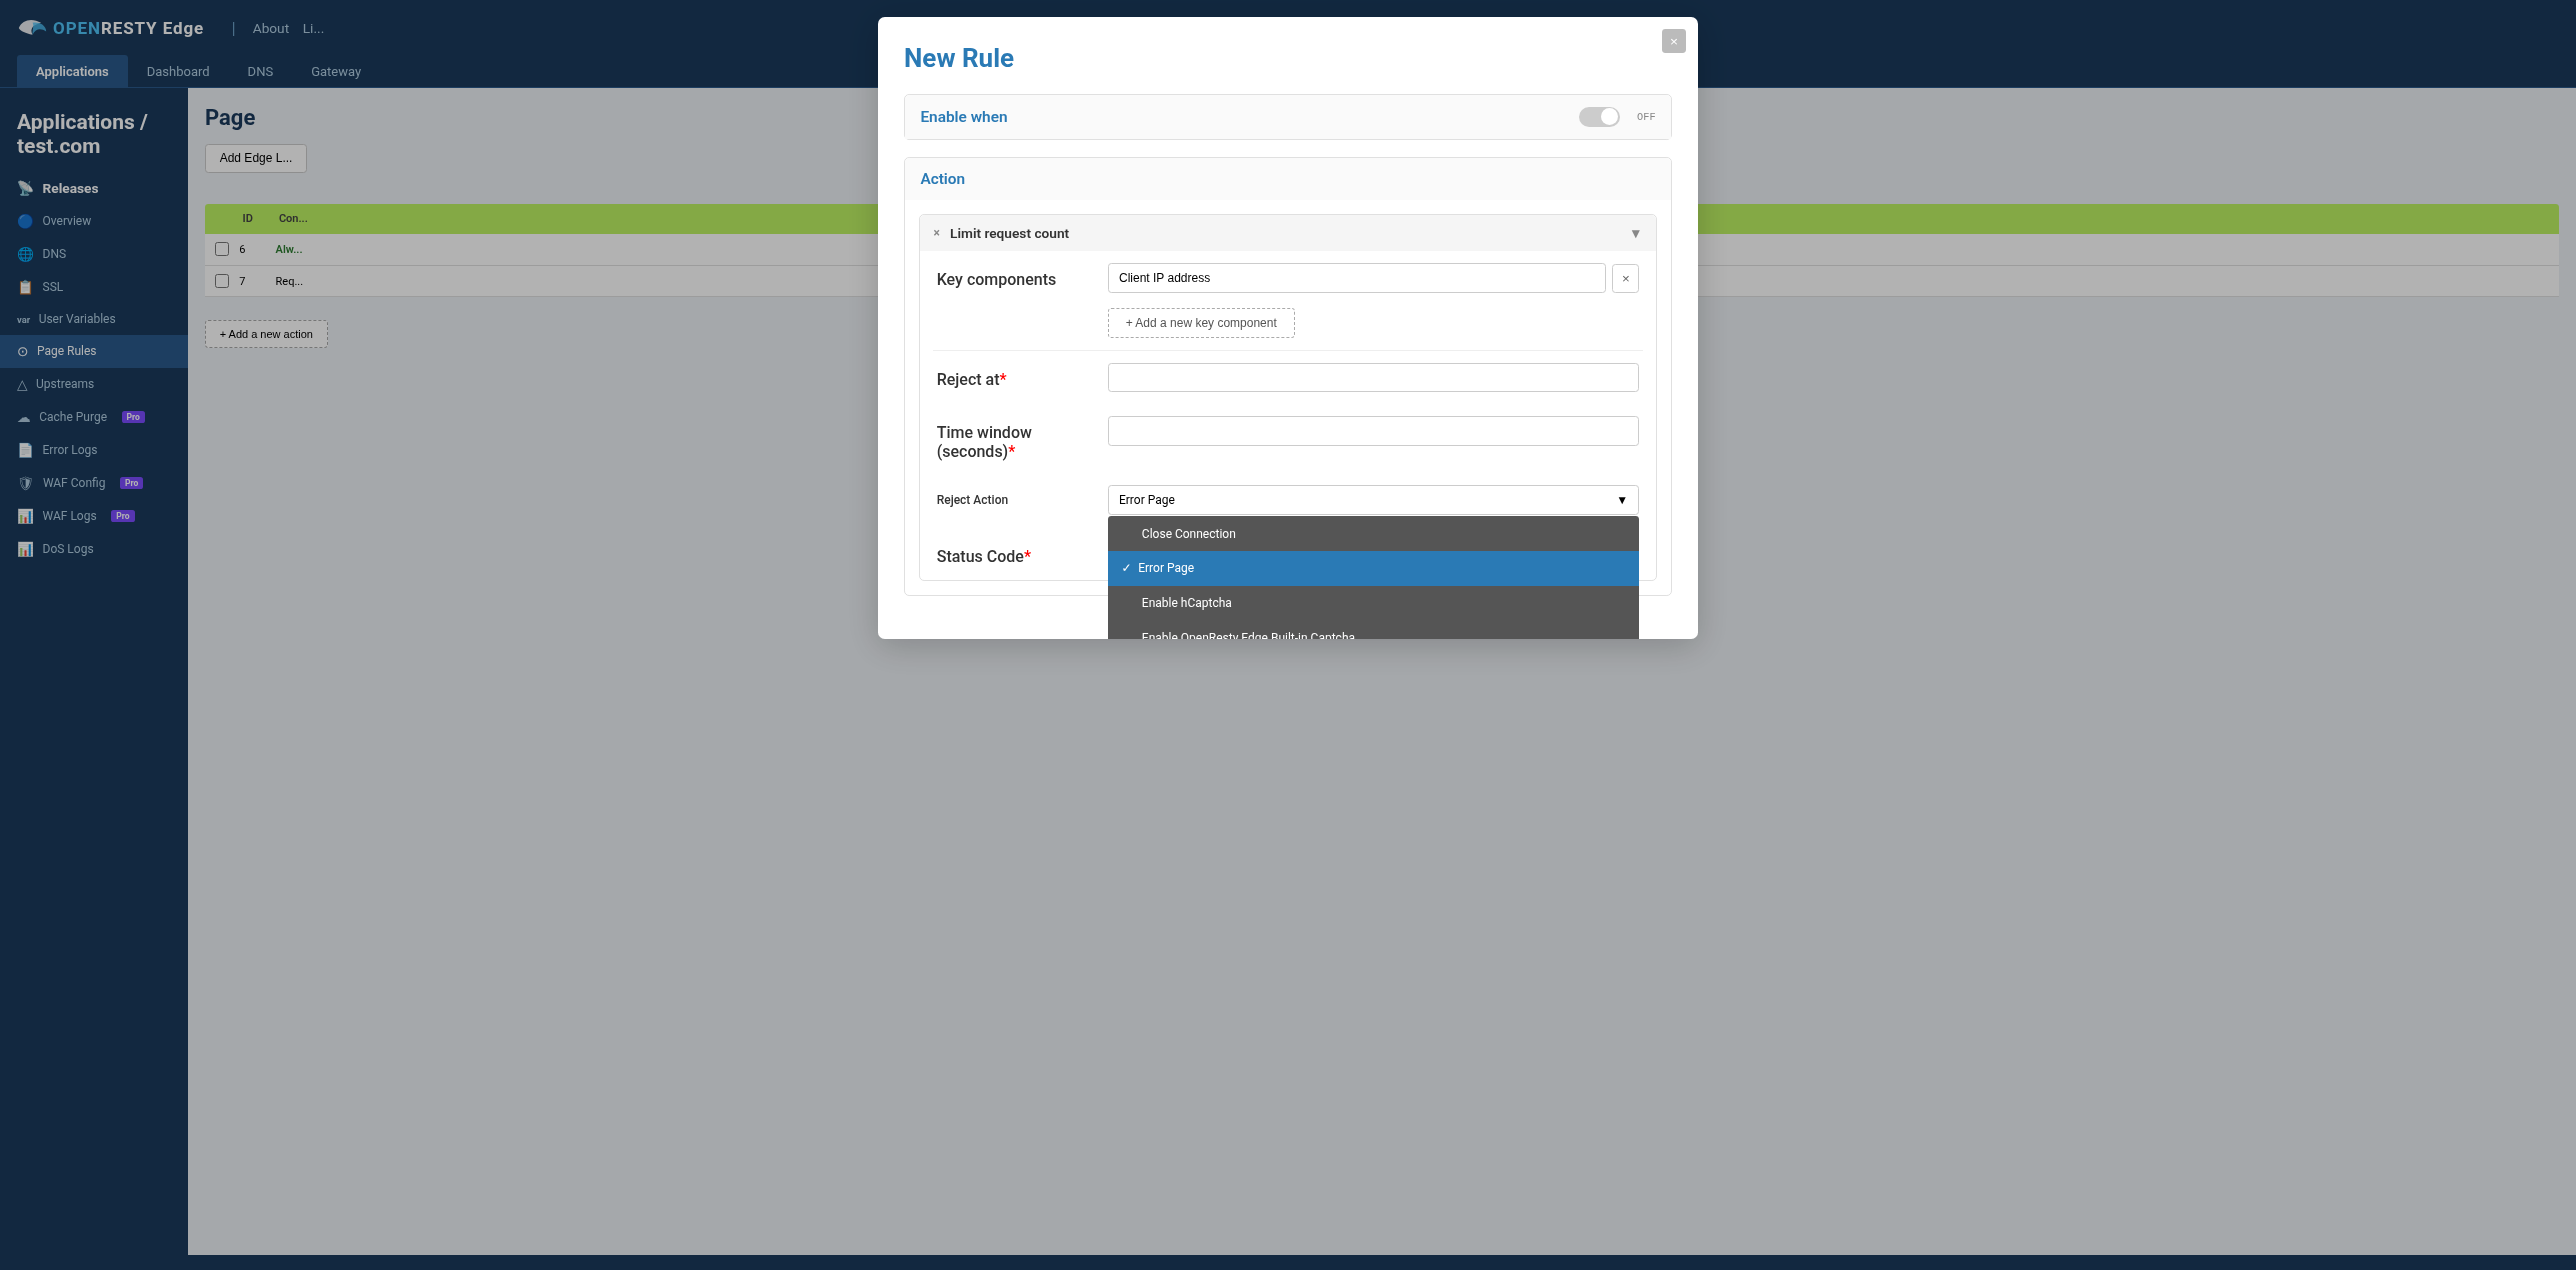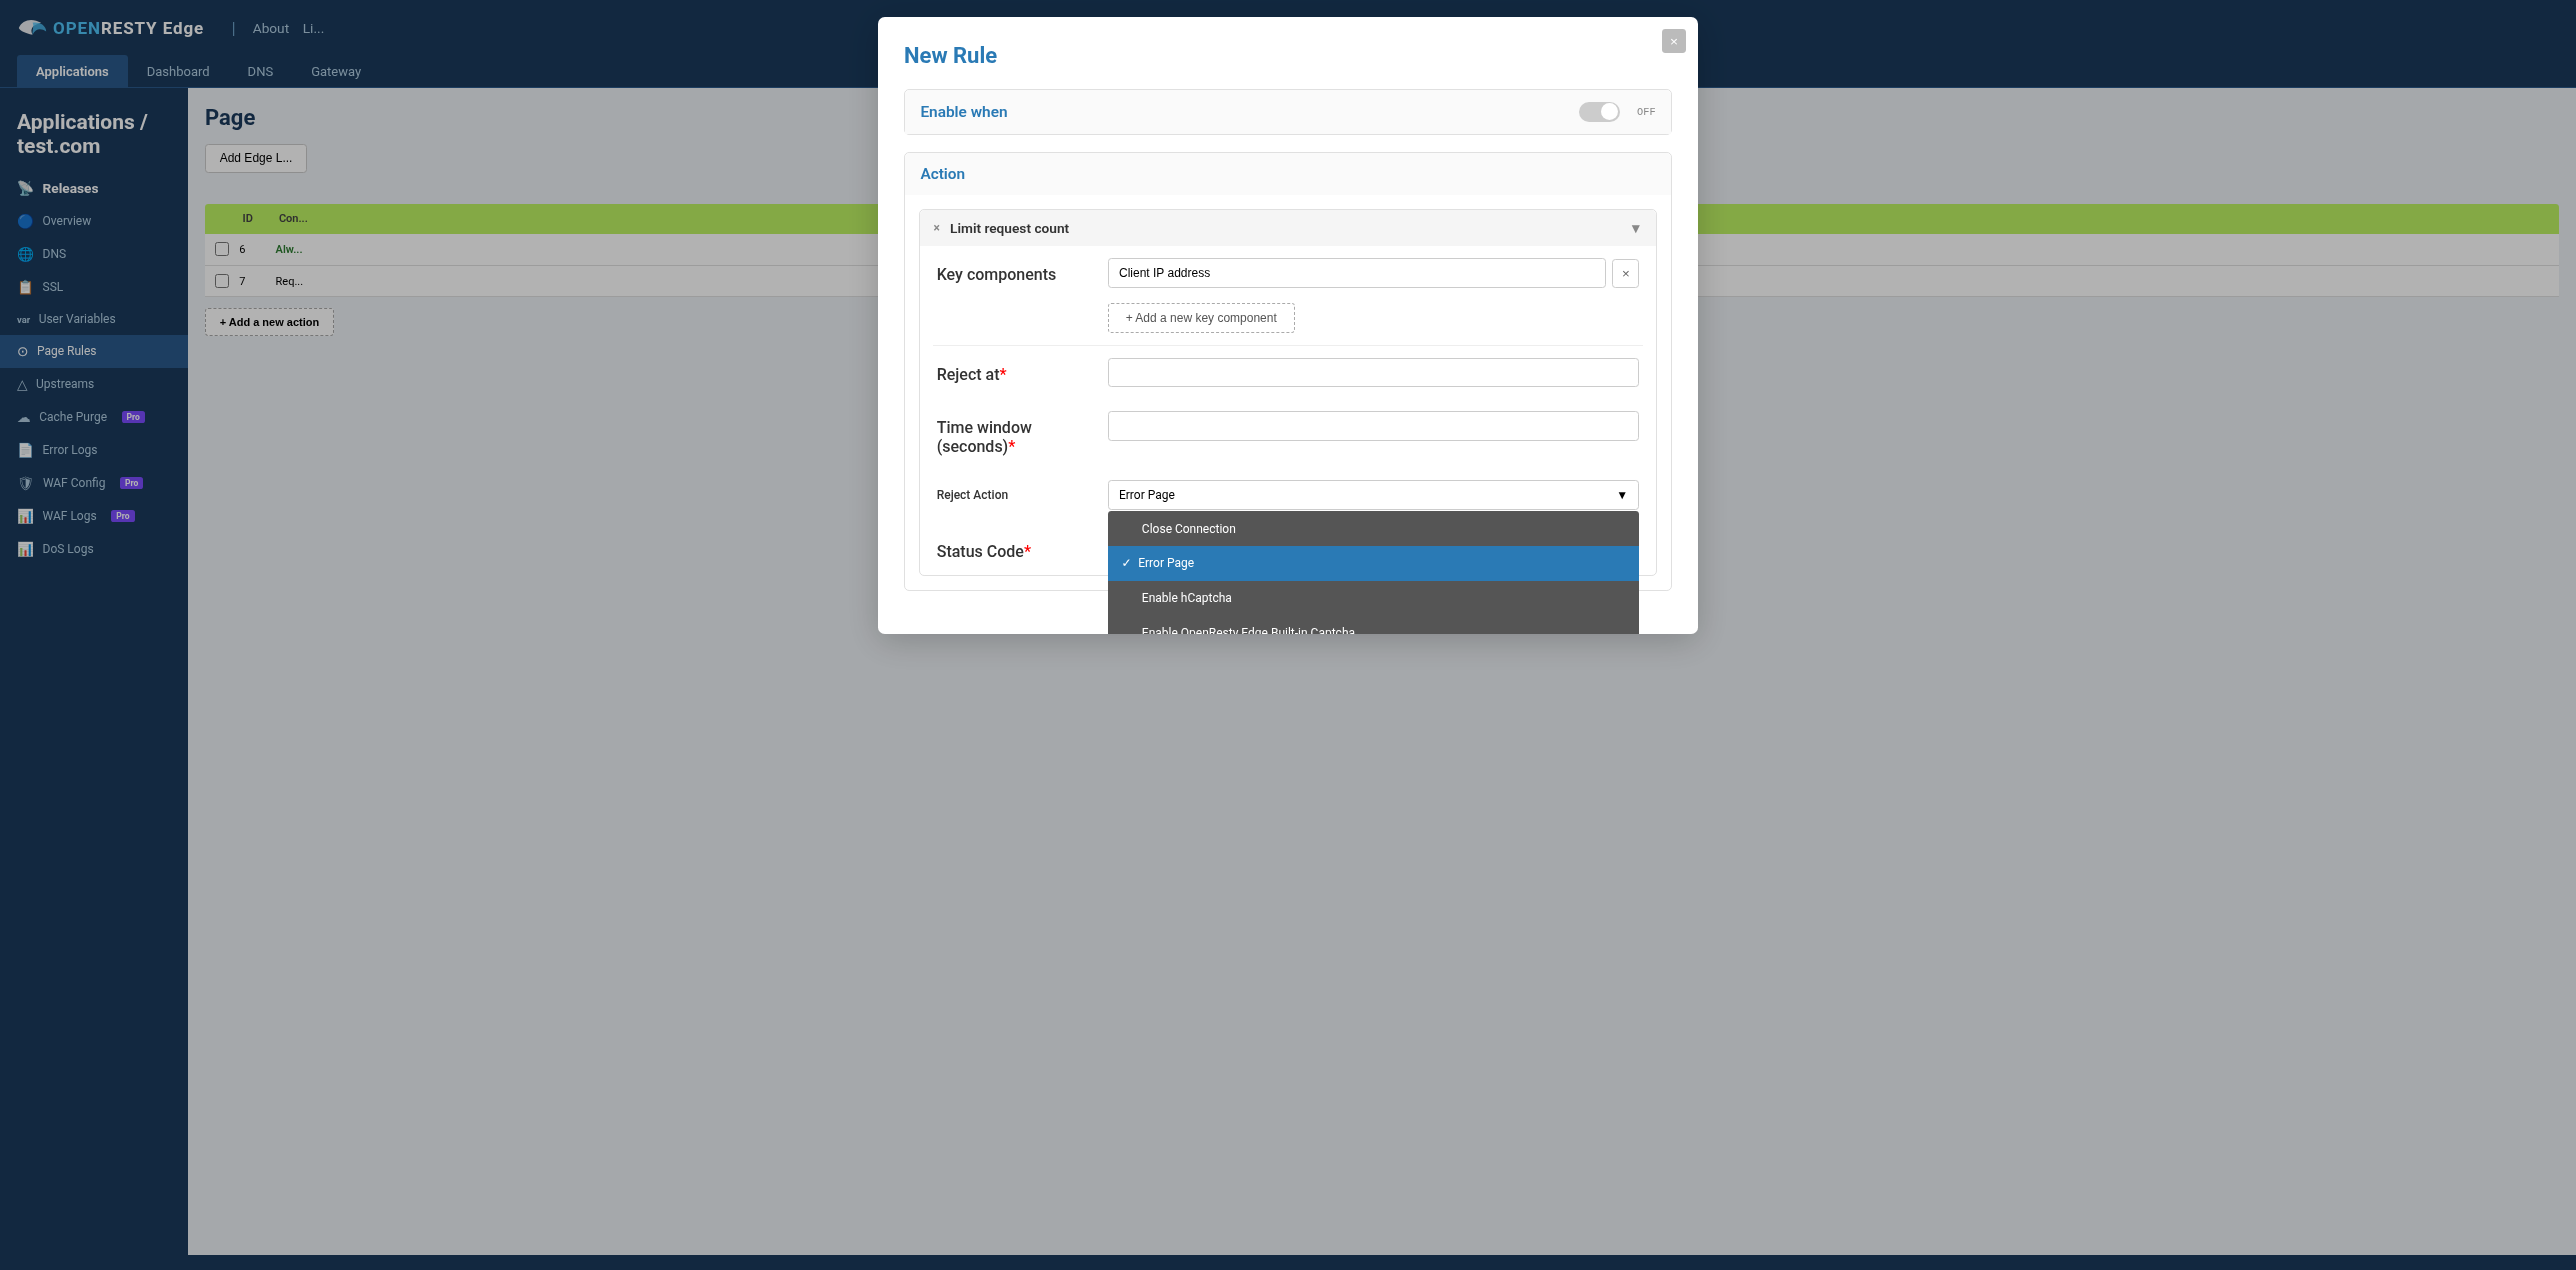--- a/index.html
+++ b/index.html
@@ -151,23 +151,22 @@
       font-size: 11px;
       align-items: center;
     }
     .table-row .cond { color: #2e7d32; font-weight: 600; }
     .add-action-btn {
       background: white;
       border: 1.7px dashed #aaa;
       padding: 6.8px 13.7px;
       font-size: 11px;
       cursor: pointer;
-      margin-top: 11px;
-      border-radius: 3.4px;
-      font-weight: bold;
+      margin-top: 23px;
+      border-radius: 3.4px;
     }
 
     
     .modal-overlay {
       position: fixed;
       top: 0; left: 0; right: 0; bottom: 0;
       background: rgba(0,0,0,0.3);
       z-index: 100;
       display: flex;
       align-items: flex-start;
@@ -194,21 +193,21 @@
       border: none;
       border-radius: 3.4px;
       color: white;
       font-size: 13.7px;
       cursor: pointer;
       display: flex;
       align-items: center;
       justify-content: center;
     }
     .modal-title {
-      font-size: 22px;
+      font-size: 26px;
       color: #2a7ab5;
       font-weight: bold;
       margin-bottom: 20.5px;
     }
     .modal-section {
       border: 0.9px solid #e0e0e0;
       border-radius: 5.1px;
       margin-bottom: 17px;
       overflow: visible;
     }

